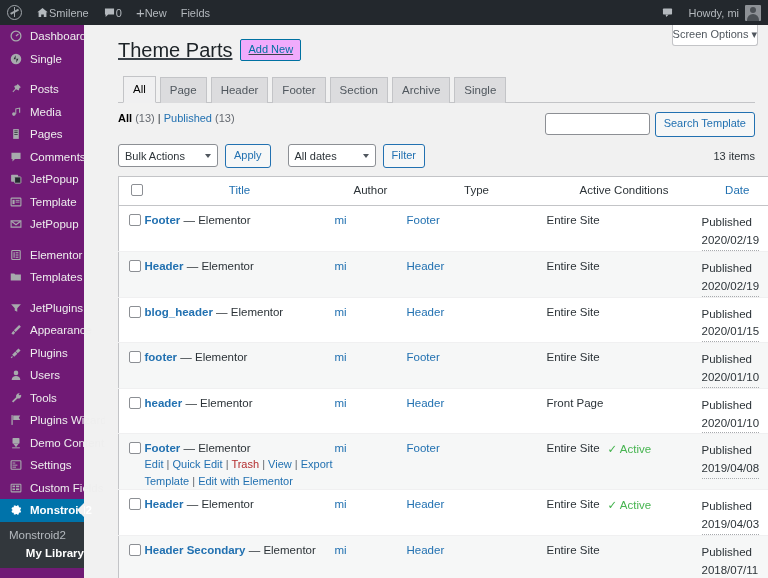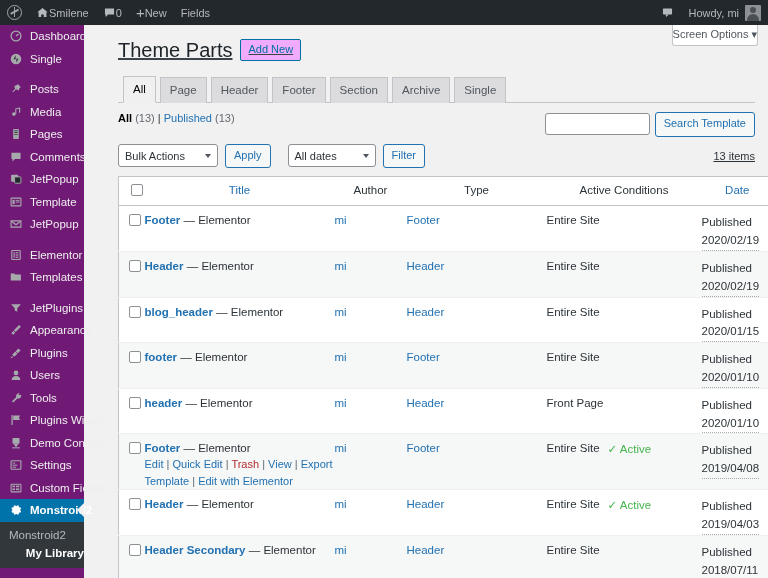--- a/index.html
+++ b/index.html
@@ -128,21 +128,21 @@
     display: flex; align-items: center; padding: 0 20px 0 6px;
     margin-right: 7px;
   }
   .select .carat {
     position: absolute; right: 6px; top: 50%; margin-top: -2px;
     width: 0; height: 0; border-left: 3.5px solid transparent;
     border-right: 3.5px solid transparent; border-top: 4px solid #50575e;
   }
   .sel-bulk { width: 100px; }
   .sel-dates { width: 88px; margin-left: 17px; }
-  .items-count { margin-left: auto; font-size: 11px; color: #2c3338; text-decoration: underline; }
+  .items-count { margin-left: auto; font-size: 11px; color: #2c3338; }
 
   
   table.wp-list {
     width: 100%; margin-top: 8px; border-collapse: collapse;
     background: #fff; border: 1px solid #c3c4c7;
     font-size: 11.5px; table-layout: fixed;
   }
   table.wp-list thead th {
     text-align: center; font-weight: 400; color: #2c3338;
     padding: 7px 0 7px 0; border-bottom: 1px solid #c3c4c7;

